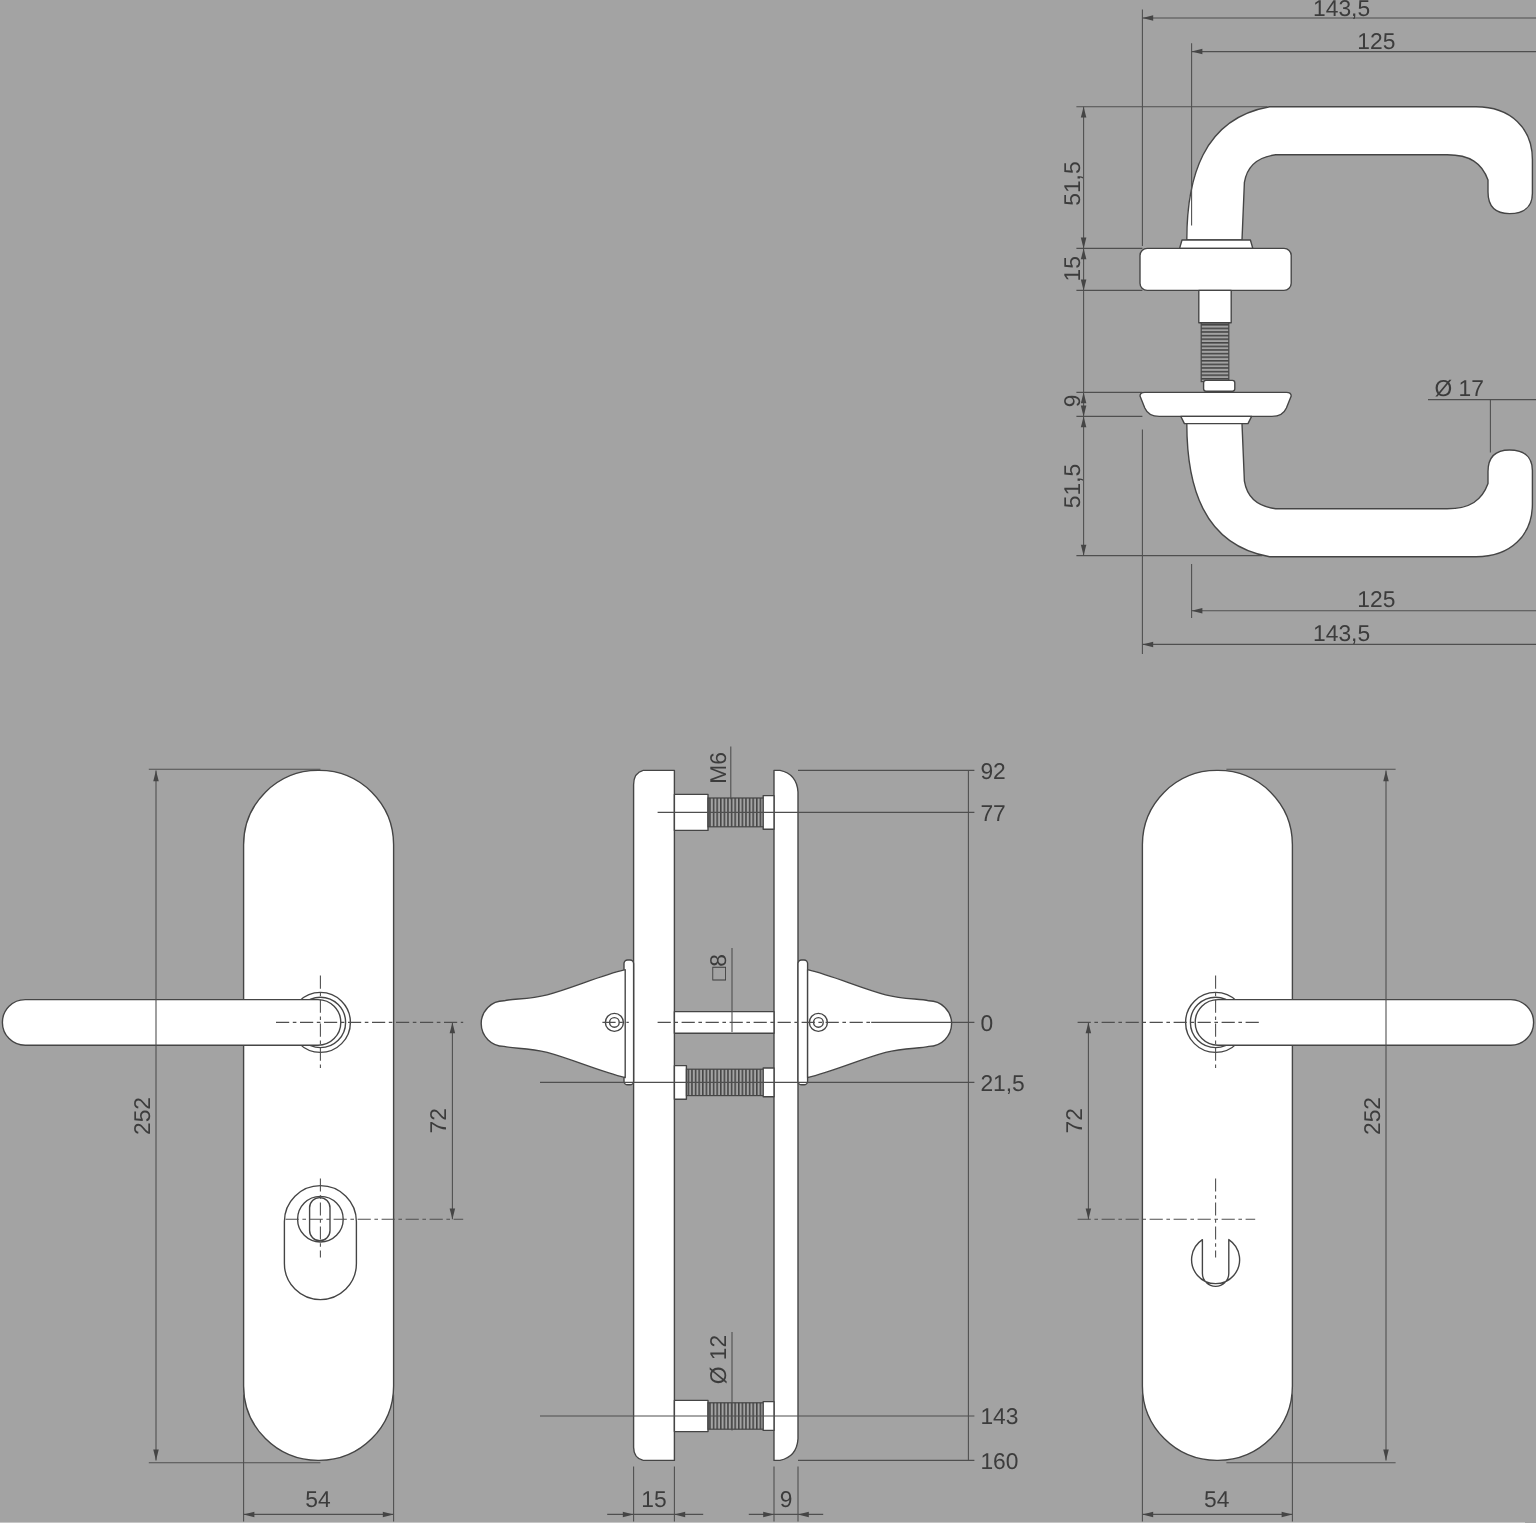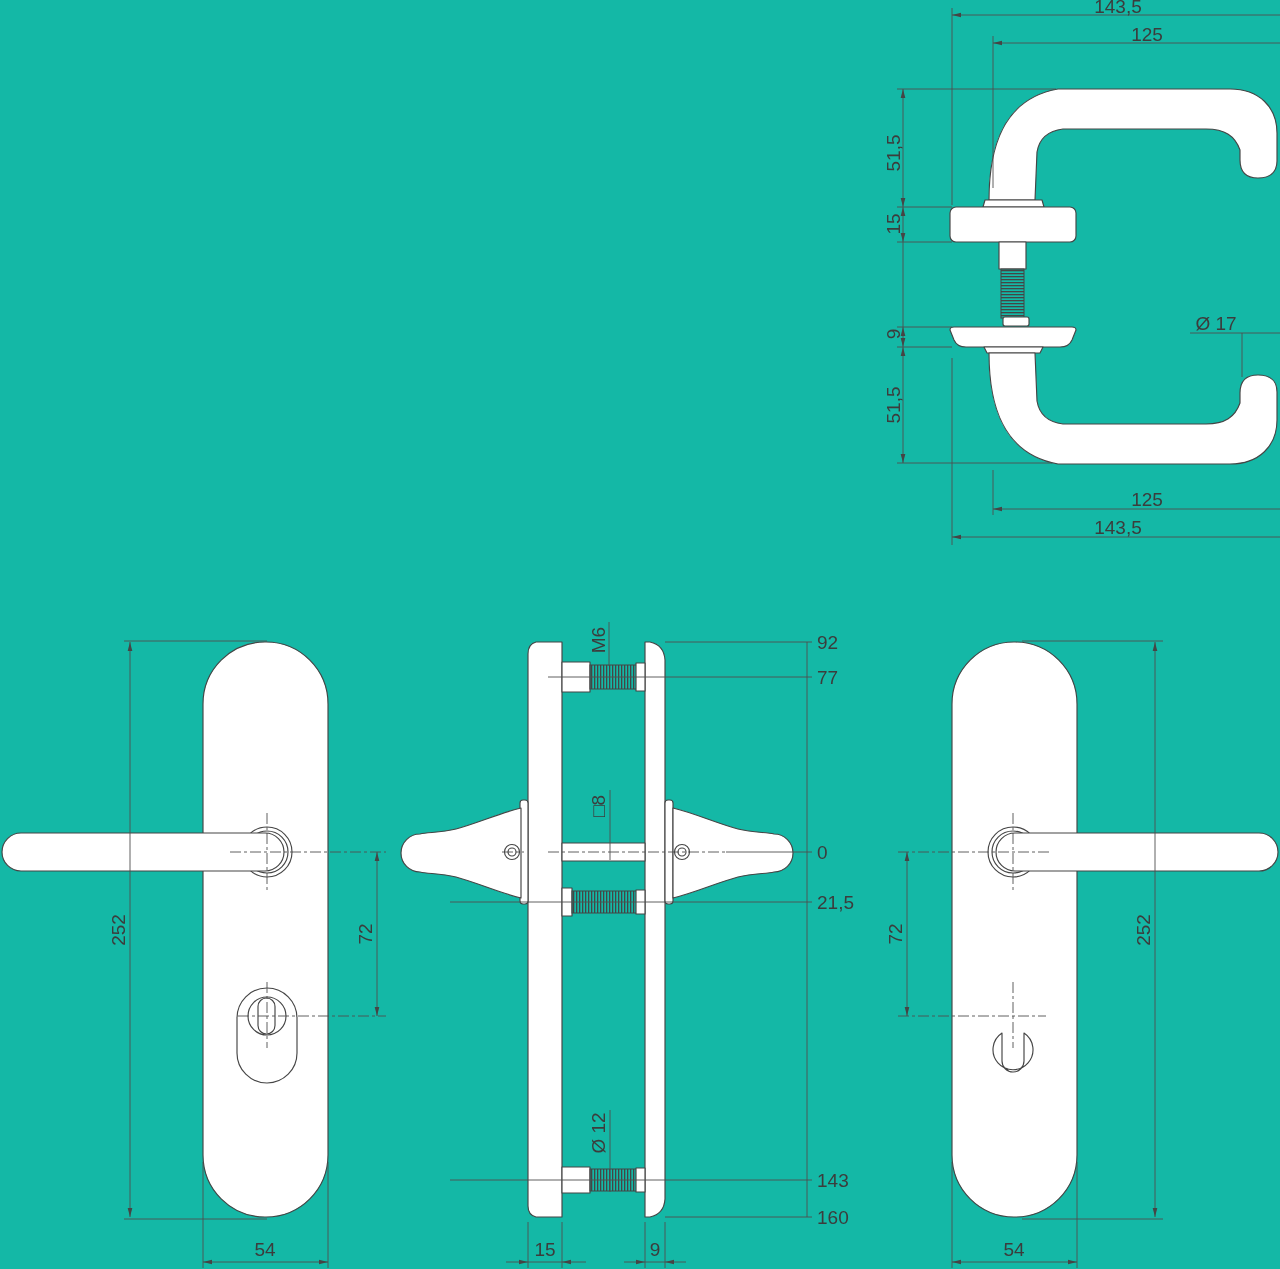--- a/index.html
+++ b/index.html
@@ -1,16 +1,16 @@
 <!DOCTYPE html>
 <html><head>
 <meta charset="utf-8">
 <style>
   html,body{margin:0;padding:0;background:#fff;}
-  #stage{position:relative;width:1280px;height:1269px;background:#14b8a6;overflow:hidden;}
+  #stage{position:relative;width:1280px;height:1269px;background:#a3a3a3;overflow:hidden;}
   svg{position:absolute;left:0;top:0;}
   .o  {stroke:#454545;stroke-width:1.15;fill:none;stroke-linejoin:round;stroke-linecap:round;}
   .ow {stroke:#454545;stroke-width:1.15;fill:#ffffff;stroke-linejoin:round;}
   .d  {stroke:#4f4f4f;stroke-width:0.9;fill:none;stroke-linecap:butt;}
   .cl {stroke:#4f4f4f;stroke-width:0.9;fill:none;stroke-dasharray:11 3 3 3;}
   .ar {fill:#454545;stroke:none;}
   .th {stroke:#454545;stroke-width:1;}
   text{font-family:"Liberation Sans","DejaVu Sans",sans-serif;font-size:19px;fill:#3c3c3c;}
   .mid{text-anchor:middle;}
   .st {text-anchor:start;}

